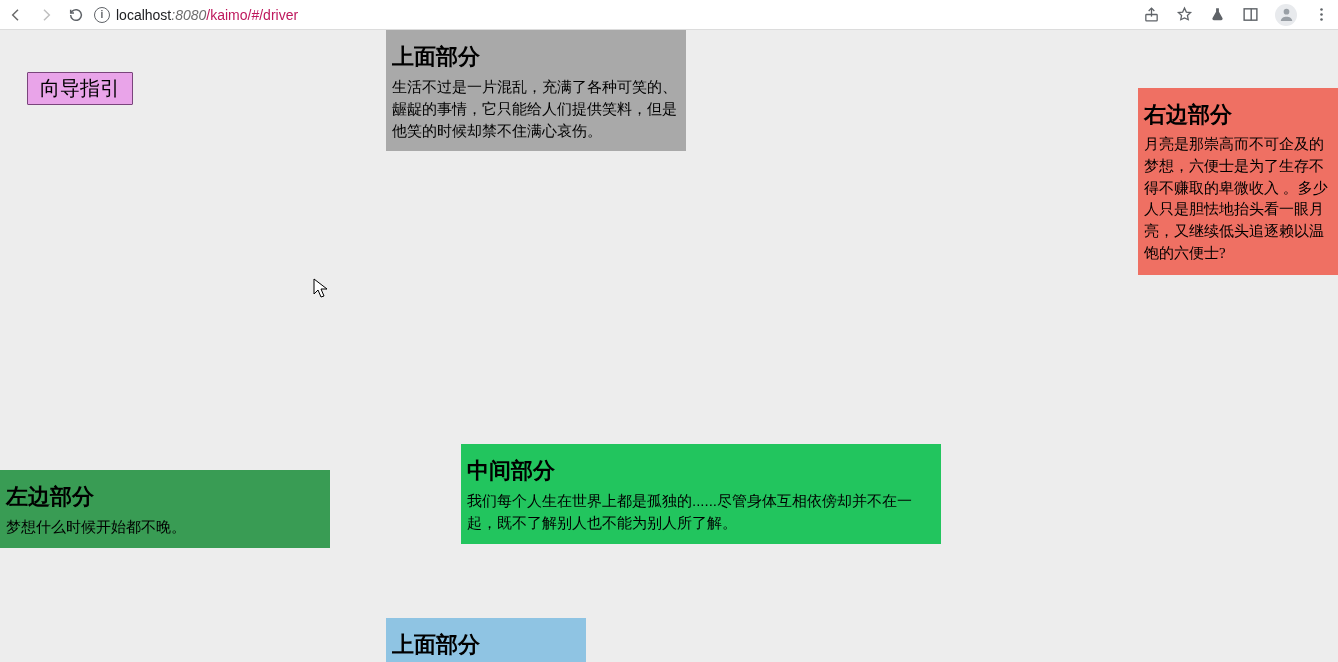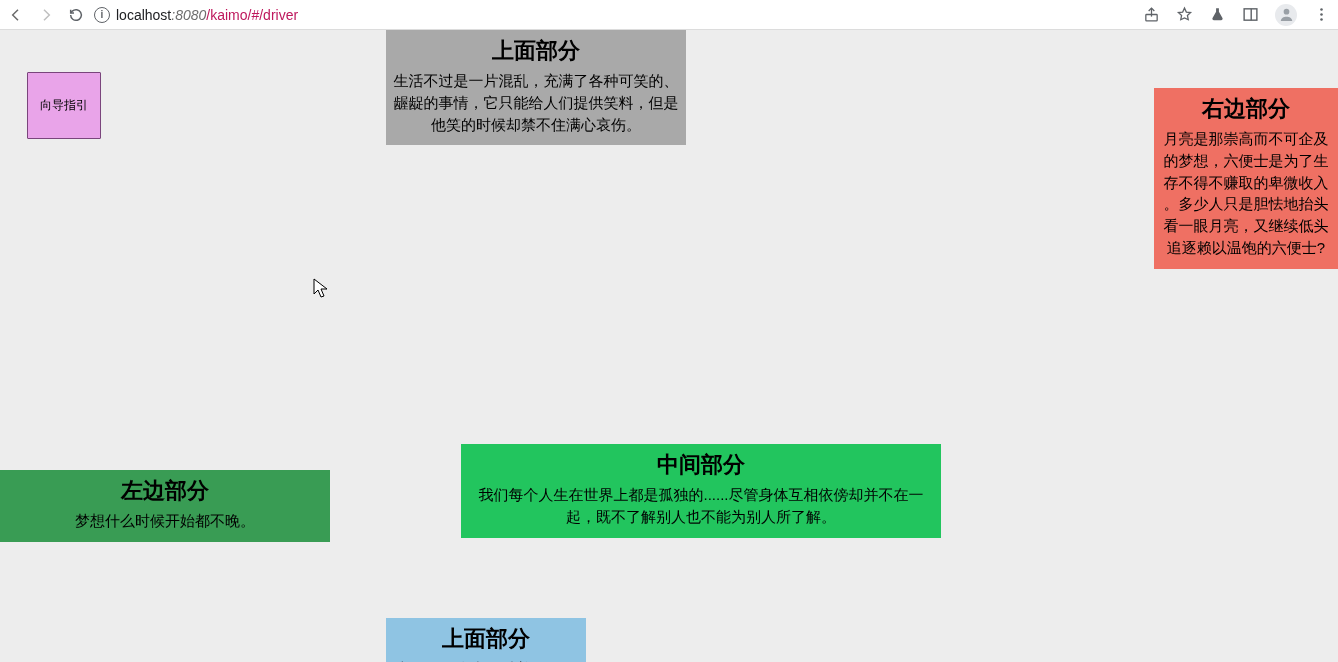--- a/index.html
+++ b/index.html
@@ -82,32 +82,32 @@
       width: 100%;
       height: calc(100% - 30px);
     }
 
     .guide-btn {
       position: absolute;
       top: 42px;
       left: 27px;
       background: #e9a4e9;
       border: 1px solid #7a457c;
-      padding: 24px 12px;
-      font-size: 12px;
+      padding: 2px 12px;
+      font-size: 20px;
       color: #000;
       cursor: pointer;
       border-radius: 1px;
       text-align: center;
     }
 
     .card {
       position: absolute;
-      text-align: center;
-      padding: 4px 6px 10px 6px;
+      text-align: left;
+      padding: 10px 6px 10px 6px;
     }
     .card h3 {
       font-size: 22px;
       font-weight: bold;
       margin-top: 2px;
       margin-bottom: 4px;
     }
     .card p {
       font-size: 15px;
       line-height: 1.45;
@@ -115,22 +115,23 @@
 
     .card-top {
       top: 0px;
       left: 386px;
       width: 300px;
       background: #a9a9a9;
     }
     .card-right {
       top: 58px;
       right: 0;
-      width: 184px;
+      width: 200px;
       background: #ef7063;
+      font-family: Liberation Serif, serif;
     }
     .card-left {
       top: 440px;
       left: 0;
       width: 330px;
       background: #399c54;
     }
     .card-mid {
       top: 414px;
       left: 461px;

